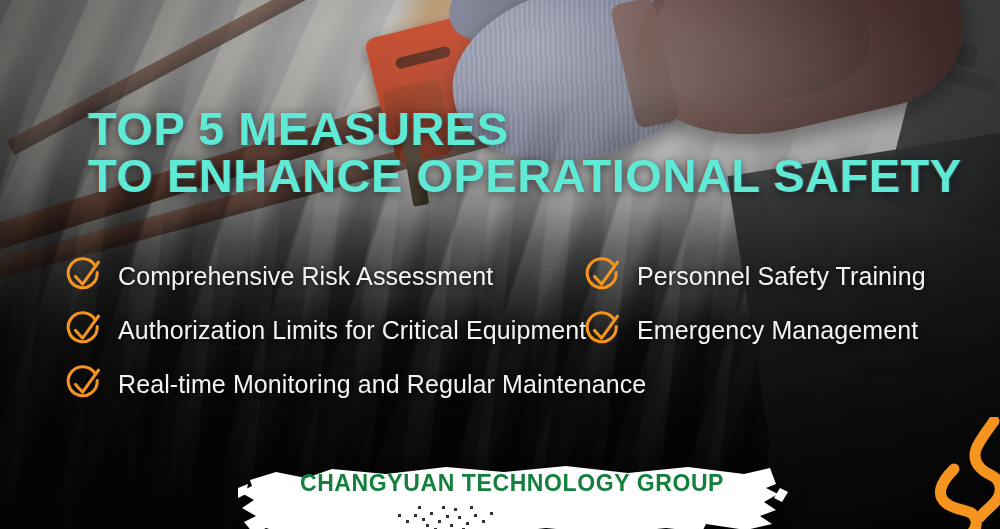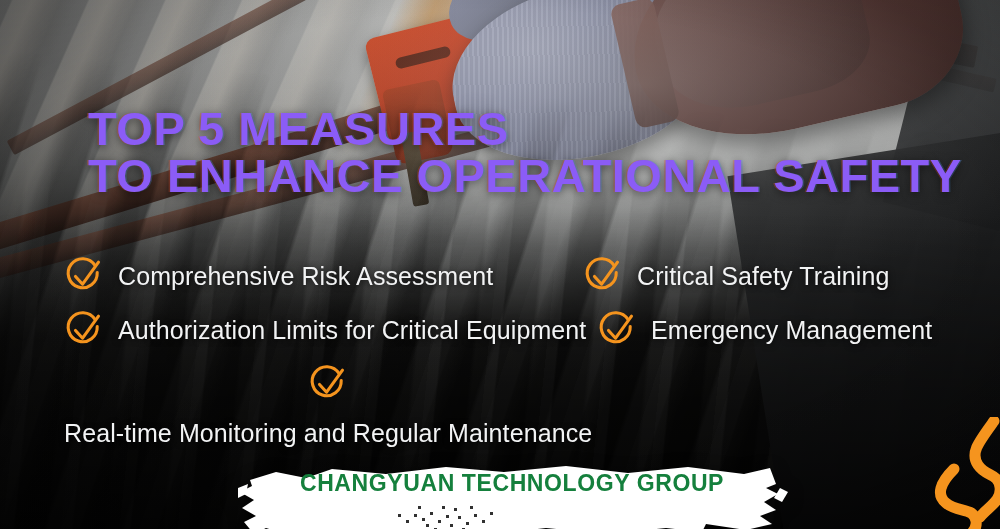--- a/index.html
+++ b/index.html
@@ -188,21 +188,21 @@
   }
   .scrim-left {
     background:linear-gradient(90deg, rgba(10,10,10,0.48) 0%, rgba(10,10,10,0.22) 22%, rgba(0,0,0,0) 46%);
   }
 
   
   .content { position:absolute; inset:0; }
 
   .headline {
     position:absolute; left:88px; top:105px;
-    color:#8b5cf6;
+    color:#5eead4;
     font-family:"Liberation Sans", sans-serif;
     font-weight:bold;
     font-size:47px;
     line-height:47px;
     letter-spacing:0.5px;
     text-transform:uppercase;
     text-shadow:
       0 2px 10px rgba(0,0,0,.55),
       -1.5px 0 0 rgba(255,90,60,.30),
       1.5px 0 0 rgba(90,170,255,.30);
@@ -213,23 +213,23 @@
   
   .list { position:absolute; left:64px; top:237px; width:900px; }
   .row {
     position:absolute;
     display:flex; align-items:center; gap:14px;
     white-space:nowrap;
     margin-top:19px;
   }
   .row.r1 { left:0px;   top:0px;  }
   .row.r2 { left:0px;   top:54px; }
-  .row.r3 { left:0px;   top:108px;flex-direction:column;}
+  .row.r3 { left:0px;   top:108px;}
   .row.r4 { left:519px; top:0px;  }
-  .row.r5 { left:519px; top:54px;padding-left:14px; }
+  .row.r5 { left:519px; top:54px; }
 
   .check-icon { width:40px; height:40px; flex:0 0 40px; display:block; }
 
   .row-label {
     color:#f2f3f4;
     font-size:25px;
     line-height:30px;
     letter-spacing:.1px;
     text-shadow:0 1px 6px rgba(0,0,0,.75);
   }
@@ -331,21 +331,21 @@
         <span class="row-label">Real-time Monitoring and Regular Maintenance</span>
       </div>
 
       <div class="row r4">
         <span class="check-icon-wrap">
           <svg class="check-icon" viewBox="0 0 40 40" aria-hidden="true">
             <path d="M31 9.5 A14.5 14.5 0 1 0 33.2 16.6" fill="none" stroke="#F5941E" stroke-width="3.1" stroke-linecap="round"></path>
             <path d="M11.5 20.5 L18.6 28.2 L34.5 6.2" fill="none" stroke="#F5941E" stroke-width="3.1" stroke-linecap="round" stroke-linejoin="round"></path>
           </svg>
         </span>
-        <span class="row-label">Critical Safety Training</span>
+        <span class="row-label">Personnel Safety Training</span>
       </div>
 
       <div class="row r5">
         <span class="check-icon-wrap">
           <svg class="check-icon" viewBox="0 0 40 40" aria-hidden="true">
             <path d="M31 9.5 A14.5 14.5 0 1 0 33.2 16.6" fill="none" stroke="#F5941E" stroke-width="3.1" stroke-linecap="round"></path>
             <path d="M11.5 20.5 L18.6 28.2 L34.5 6.2" fill="none" stroke="#F5941E" stroke-width="3.1" stroke-linecap="round" stroke-linejoin="round"></path>
           </svg>
         </span>
         <span class="row-label">Emergency Management</span>

